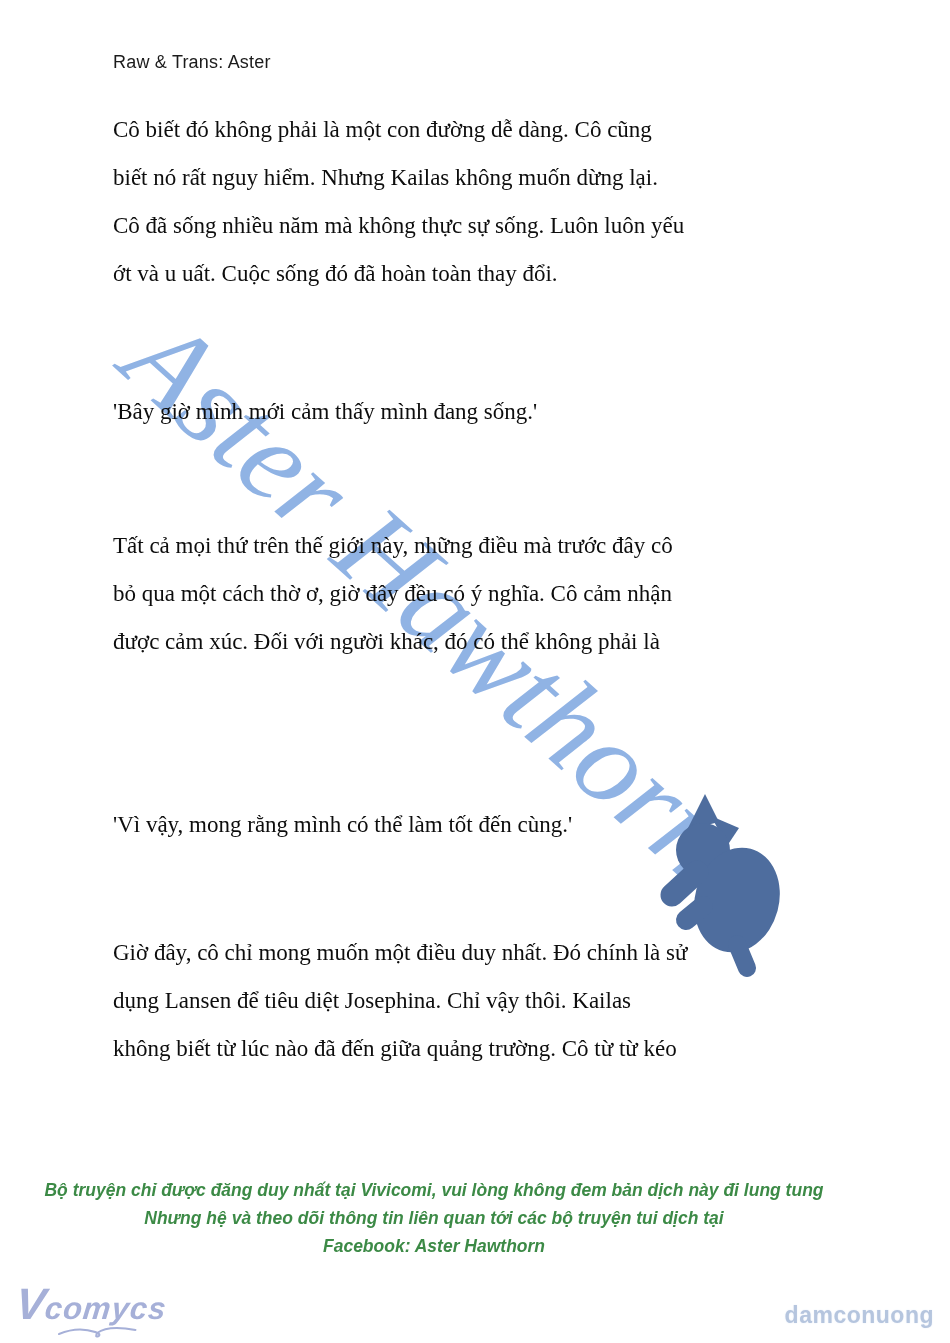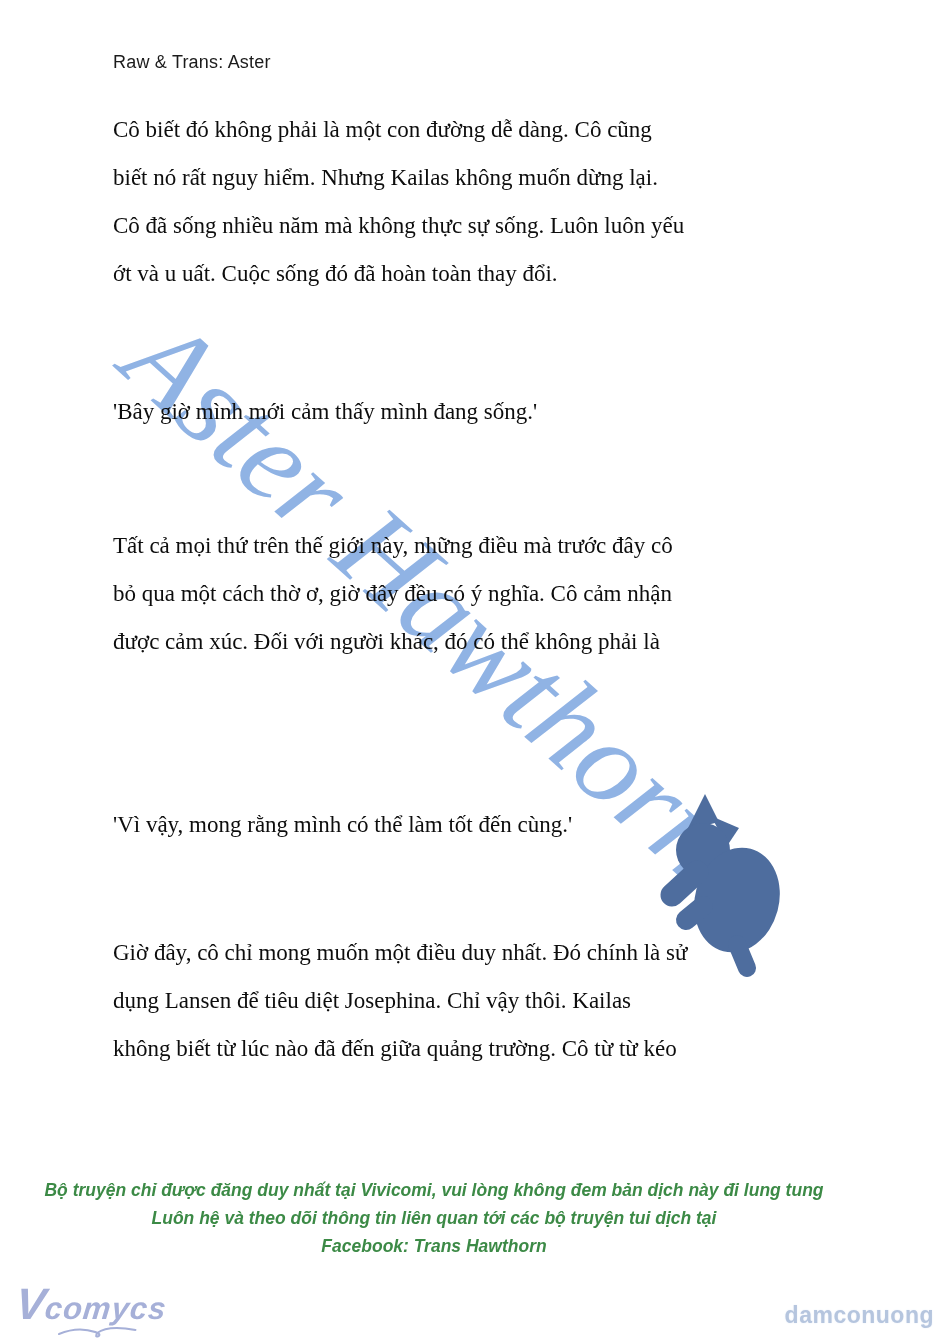--- a/index.html
+++ b/index.html
@@ -121,22 +121,22 @@
       <line x1="52" y1="84" x2="27" y2="107" stroke-width="23" stroke-linecap="round"></line>
 
       <line x1="58" y1="118" x2="41" y2="132" stroke-width="20" stroke-linecap="round"></line>
 
       <line x1="92" y1="156" x2="102" y2="180" stroke-width="18" stroke-linecap="round"></line>
     </g>
   </svg>
 
   <div class="notice">
     <div>Bộ truyện chỉ được đăng duy nhất tại Vivicomi, vui lòng không đem bản dịch này đi lung tung</div>
-    <div>Luôn hệ và theo dõi thông tin liên quan tới các bộ truyện tui dịch tại</div>
-    <div>Facebook: Trans Hawthorn</div>
+    <div>Nhưng hệ và theo dõi thông tin liên quan tới các bộ truyện tui dịch tại</div>
+    <div>Facebook: Aster Hawthorn</div>
   </div>
 
   <div class="logo">
     <span class="logo-v">V</span><span class="logo-rest">comycs</span>
     <svg class="logo-flourish" width="80" height="14" viewBox="0 0 80 14" aria-hidden="true">
       <path d="M2,10 Q20,2 38,8 Q44,10 42,12 Q38,14 40,9 Q50,1 78,6" fill="none" stroke="#a6b0d8" stroke-width="2" stroke-linecap="round"></path>
     </svg>
   </div>
 
   <div class="sitecredit">damconuong</div>

